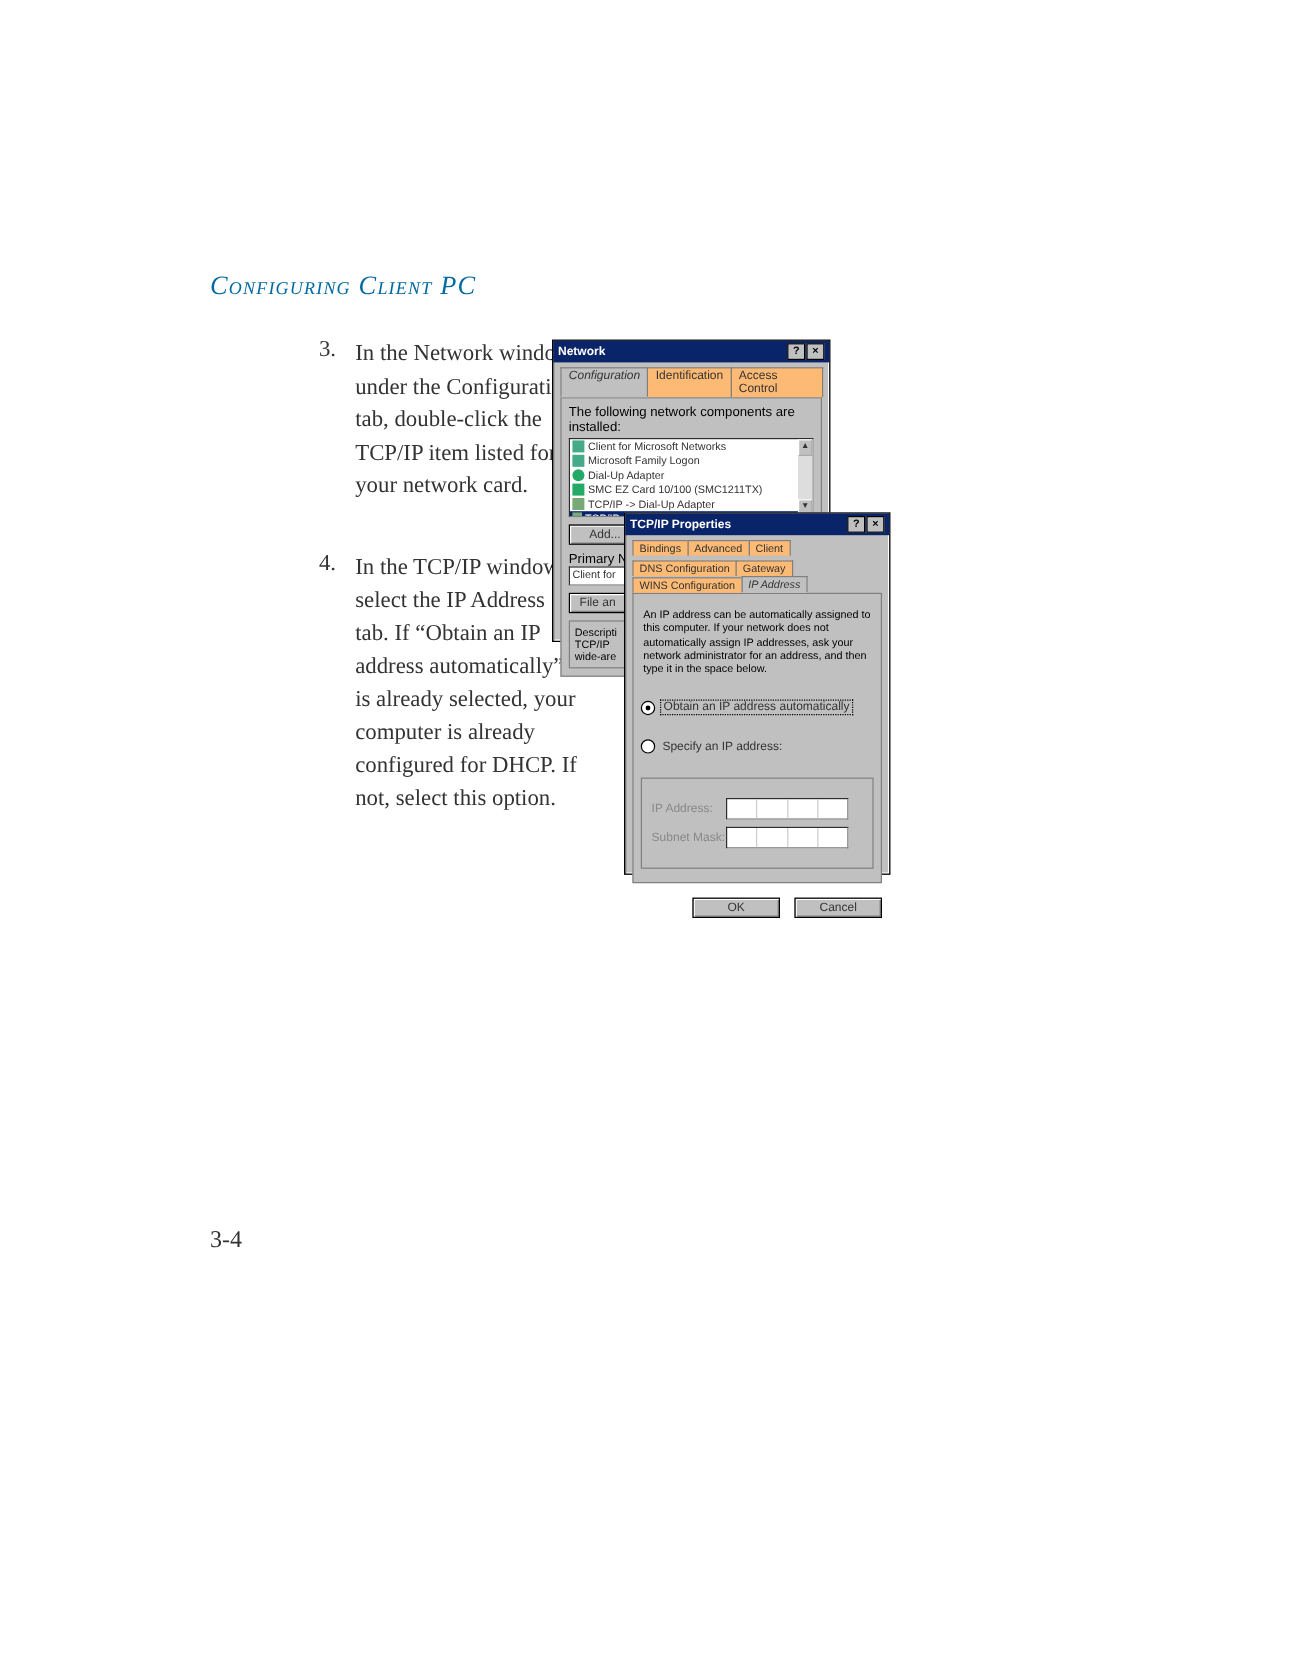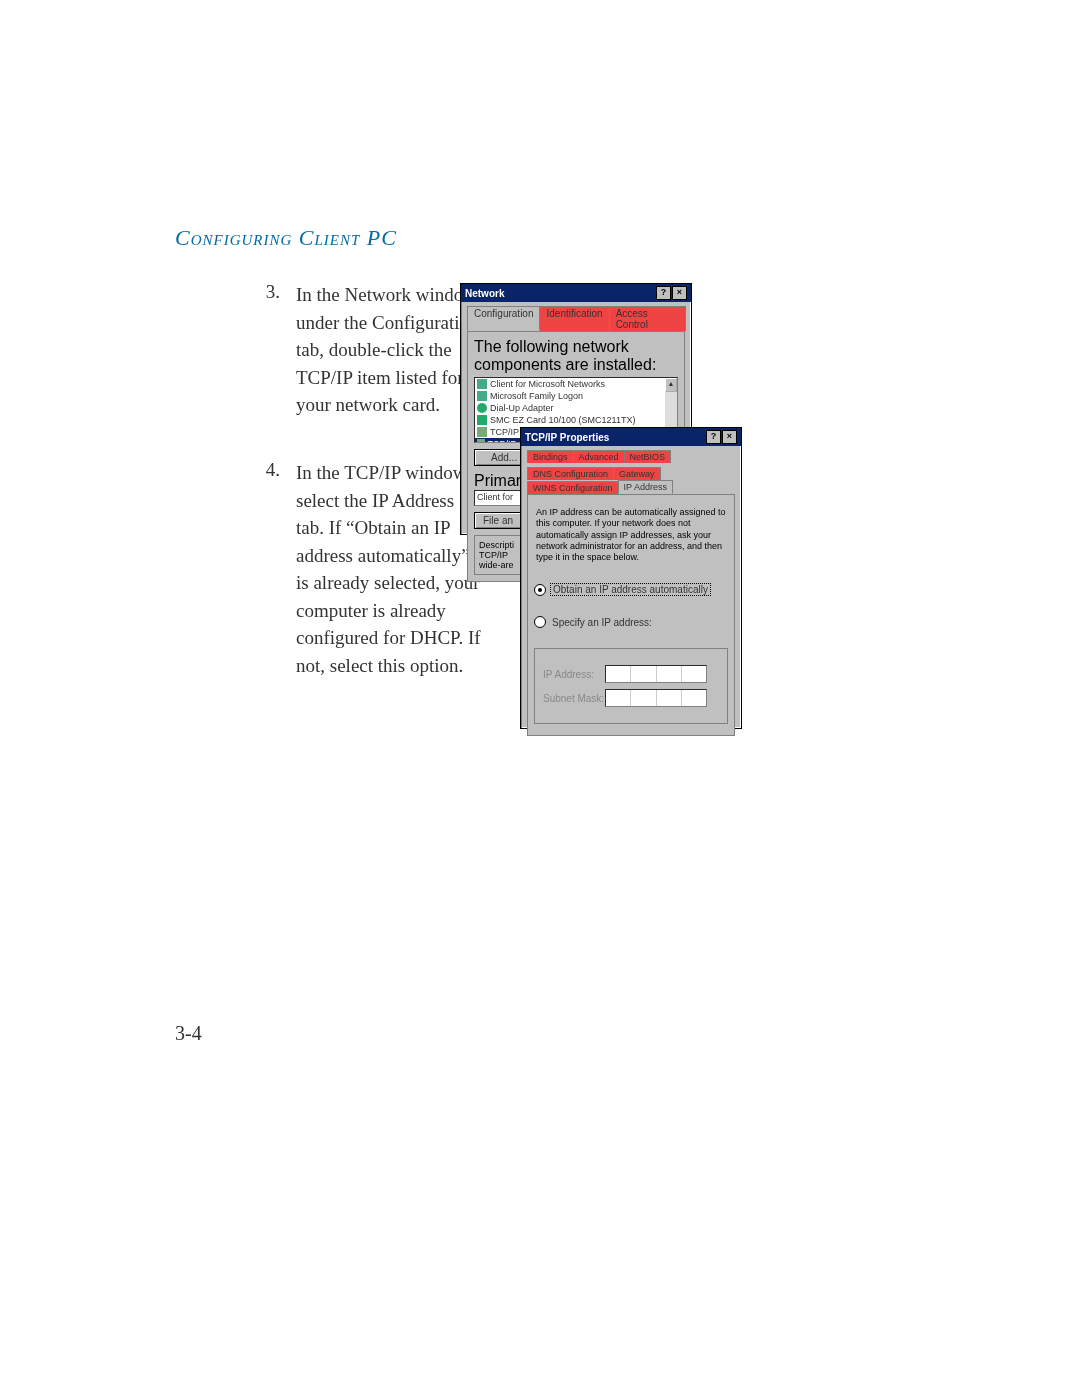--- a/index.html
+++ b/index.html
@@ -12,37 +12,37 @@
   #step4{left:250px;top:459px;}
   .page-num{position:absolute;left:175px;top:1022px;font-size:20px;color:#333;}
   
   .win{position:absolute;font-family:Tahoma,Arial,sans-serif;font-size:10px;background:#c0c0c0;border:1px solid #000;box-shadow:1px 1px 0 #808080 inset,-1px -1px 0 #fff inset;}
   #winNetwork{left:460px;top:283px;width:230px;height:250px;}
   #winTcpip{left:520px;top:427px;width:220px;height:300px;}
   .titlebar{background:linear-gradient(#0a246a,#0a246a);color:#fff;padding:2px 4px;font-weight:bold;display:flex;align-items:center;height:14px;justify-content:flex-end;}
   .titlebar .t-text{flex:1;font-size:10px;}
   .tb-btn{width:13px;height:12px;background:#c0c0c0;border:1px solid #000;margin-left:1px;font-size:9px;line-height:10px;text-align:center;color:#000;font-weight:bold;}
   .tabs{display:flex;margin:4px 6px 0 6px;font-size:10px;}
-  .tab{padding:1px 6px;border:1px solid #808080;border-bottom:none;background:#ef4444;margin-right:-1px;position:relative;}
-  .tab.active{background:#c0c0c0;border-bottom:1px solid #c0c0c0;z-index:2;}
+  .tab{padding:1px 6px;border:1px solid #808080;border-bottom:none;background:#fdba74;margin-right:-1px;position:relative;}
+  .tab.active{background:#c0c0c0;border-bottom:1px solid #c0c0c0;z-index:2;font-style:italic;}
   .tabpanel{margin:0 6px 6px 6px;border:1px solid #808080;background:#c0c0c0;padding:6px;}
   .listbox{background:#fff;border:1px inset #808080;font-size:9px;overflow:hidden;position:relative;}
   .listbox .item{padding:1px 2px;white-space:nowrap;display:flex;align-items:flex-end;gap:3px;}
   .listbox .item.sel{background:#0a246a;color:#fff;}
   .ic{width:10px;height:10px;display:inline-block;}
   .ic-client{background:#4a8;} .ic-logon{background:#4a8;}
   .ic-dial{background:#2a6;border-radius:50%;}
   .ic-card{background:#2a6;}
   .ic-proto{background:#7a7;}
   .scrollbar{position:absolute;right:0;top:0;bottom:0;width:12px;background:#d4d0c8;display:flex;flex-direction:column;}
   .sb-btn{height:12px;background:#c0c0c0;border:1px outset #fff;font-size:7px;text-align:center;line-height:10px;}
   .sb-track{flex:1;background:#ddd;}
   .btnrow{display:flex;gap:10px;margin-top:6px;}
   .winbtn{background:#c0c0c0;border:1px solid #000;box-shadow:1px 1px 0 #fff inset,-1px -1px 0 #808080 inset;padding:2px 8px;font-size:10px;text-align:center;}
-  .lbl{font-size:16px;color:#000;}
+  .lbl{font-size:11px;color:#000;}
   .tabs2{display:flex;flex-wrap:wrap;margin:4px 6px 0 6px;font-size:9px;align-items:flex-end;}
   .tabs2 .tab{padding:1px 5px;font-size:9px;}
   .helptext{font-size:9px;color:#000;line-height:1.25;margin:6px 2px;}
   .radio-row{display:flex;align-items:center;gap:4px;font-size:10px;margin:20px 0;}
   .radio{width:10px;height:10px;border:1px solid #000;border-radius:50%;background:#fff;display:inline-flex;align-items:center;justify-content:center;}
   .radio.on::after{content:"";width:4px;height:4px;background:#000;border-radius:50%;}
   .radio-label{padding:0 2px;}
   .radio-label.boxed{border:1px dotted #000;}
   .fieldset{border:1px solid #808080;padding:10px 8px;margin-top:20px;}
   .ip-row{display:flex;align-items:center;margin:6px 0;font-size:10px;color:#888;}
@@ -136,21 +136,21 @@
 
   <div class="win" id="winTcpip">
     <div class="titlebar">
       <span class="t-text">TCP/IP Properties</span>
       <span class="tb-btn">?</span>
       <span class="tb-btn">×</span>
     </div>
     <div class="tabs2">
       <div class="tab">Bindings</div>
       <div class="tab">Advanced</div>
-      <div class="tab">NetBIOS</div>
+      <div class="tab">Client</div>
     </div>
     <div class="tabs2">
       <div class="tab">DNS Configuration</div>
       <div class="tab">Gateway</div>
       <div class="tab">WINS Configuration</div>
       <div class="tab active">IP Address</div>
     </div>
     <div class="tabpanel" style="height:228px">
       <div class="helptext">An IP address can be automatically assigned to this computer. If your network does not automatically assign IP addresses, ask your network administrator for an address, and then type it in the space below.</div>
       <div class="radio-row">
@@ -175,15 +175,19 @@
           <span class="ipl">Subnet Mask:</span>
           <span class="ip-box">
               <span class="seg"></span>
               <span class="seg"></span>
               <span class="seg"></span>
               <span class="seg"></span>
             </span>
         </div>
       </div>
     </div>
+    <div class="bottom-btns">
+      <div class="winbtn" style="width:55px">OK</div>
+      <div class="winbtn" style="width:55px">Cancel</div>
+    </div>
   </div>
 
 </div>
 
 </body></html>

